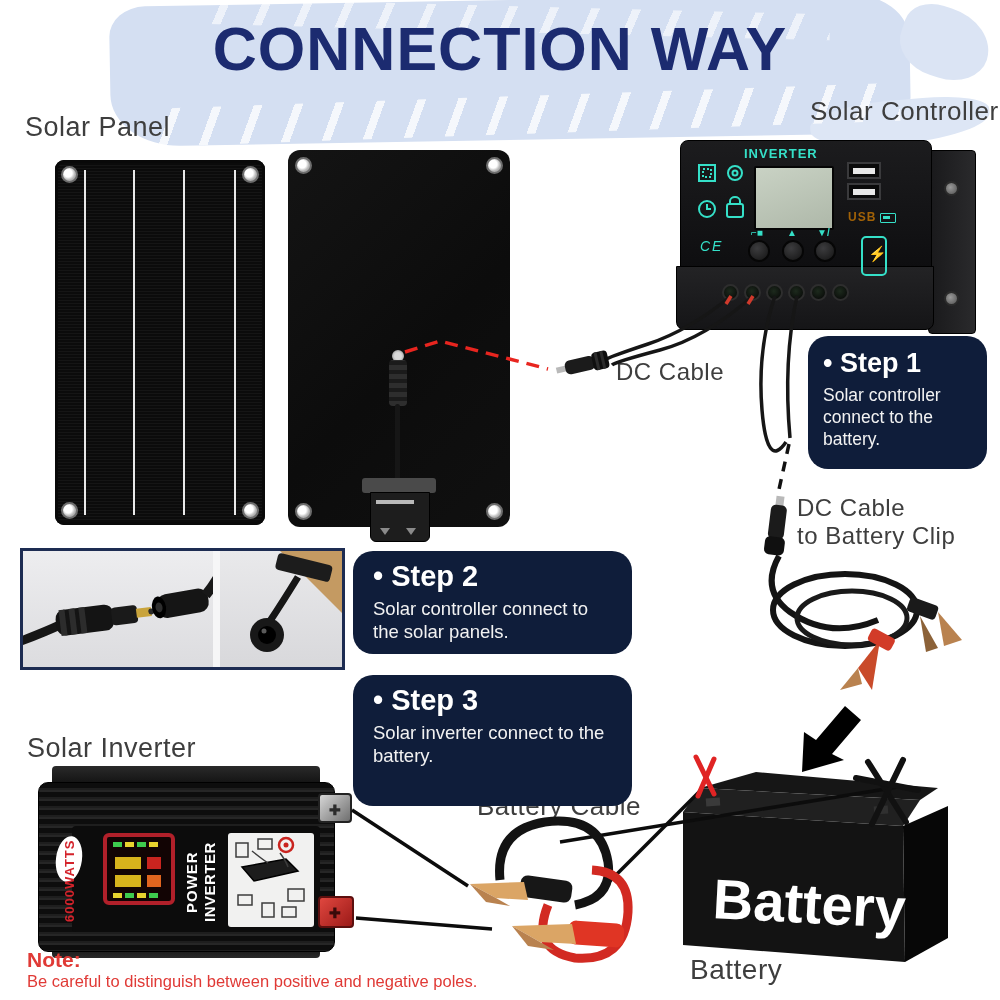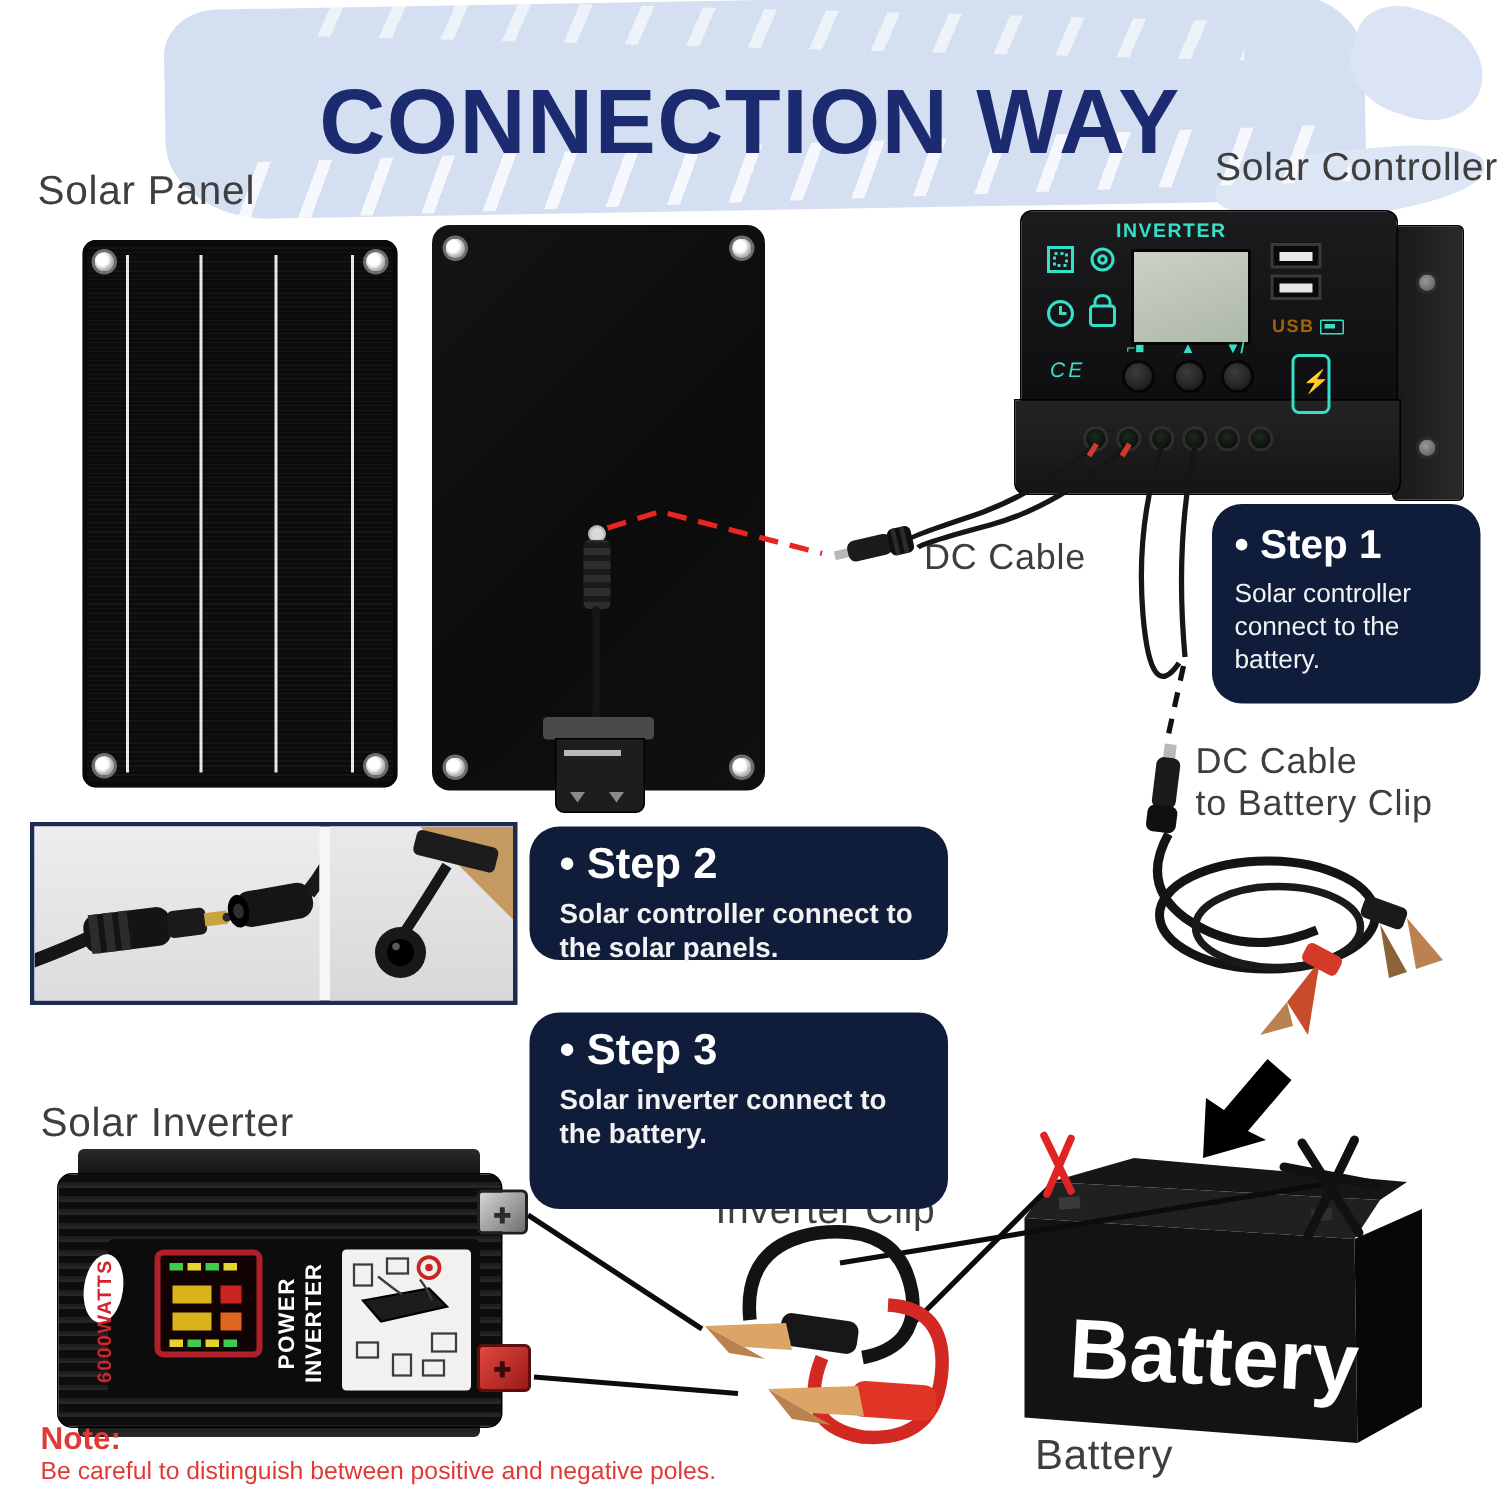--- a/index.html
+++ b/index.html
@@ -10,21 +10,21 @@
   
   #band{left:110px;top:0;width:800px;height:140px;background:#d4dff2;
         border-radius:36px 60px 48px 70px / 30px 46px 36px 52px;transform:rotate(-1deg);}
   .streak{background:repeating-linear-gradient(112deg,transparent 0 30px,rgba(255,255,255,.85) 30px 38px);}
   #streak1{left:140px;top:96px;width:760px;height:38px;transform:rotate(-2deg);opacity:.9;}
   #streak2{left:190px;top:6px;width:640px;height:26px;transform:rotate(1.5deg);opacity:.7;}
   #bandpatch-r{left:900px;top:8px;width:90px;height:70px;background:#dbe4f4;
                border-radius:40% 60% 50% 50%;transform:rotate(18deg);}
   #bandpatch-br{left:810px;top:100px;width:180px;height:44px;background:#dde6f5;
                 border-radius:50% 40% 60% 50%;transform:rotate(-5deg);}
-  #title{left:0;top:46px;width:1000px;text-align:center;color:#1c2b70;
+  #title{left:0;top:14px;width:1000px;text-align:center;color:#1c2b70;
          font-size:61px;font-weight:bold;letter-spacing:1px;}
 
   .lbl{color:#3e3e3e;font-size:26px;letter-spacing:.5px;}
 
   
   .panel{background:
       repeating-linear-gradient(0deg,#0b0b0b 0 2px,#151515 2px 3px);
       border-radius:9px;box-shadow:inset 0 0 0 3px #090909;}
   .vline{position:absolute;top:10px;bottom:10px;width:2px;background:#e8e8e8;}
   .grommet{position:absolute;width:17px;height:17px;border-radius:50%;
@@ -72,24 +72,24 @@
   .terminal{position:absolute;top:284px;width:17px;height:17px;border-radius:50%;
       background:radial-gradient(circle at 45% 40%,#1d2a1d,#050505);border:2px solid #2e2e2e;box-sizing:border-box;}
 
   
   .step{background:#0f1d3a;border-radius:20px;color:#ffffff;box-sizing:border-box;}
   .step-title{font-weight:bold;color:#ffffff;}
   .step-text{color:#f2f2f2;}
   #step1{left:808px;top:336px;width:179px;height:133px;padding:12px 15px;}
   #step1 .step-title{font-size:27px;}
   #step1 .step-text{font-size:17.5px;line-height:1.25;margin-top:6px;}
-  #step2{left:353px;top:551px;width:279px;height:89px;padding:9px 20px;}
+  #step2{left:353px;top:551px;width:279px;height:103px;padding:9px 20px;}
   #step3{left:353px;top:675px;width:279px;height:131px;padding:9px 20px;}
   .stepw .step-title{font-size:29px;}
-  .stepw .step-text{font-size:18.5px;line-height:1.25;margin-top:4px;font-weight:bold;}
+  .stepw .step-text{font-size:18.5px;line-height:1.25;margin-top:4px;}
 
   
   #inset{left:20px;top:548px;width:325px;height:122px;border:3px solid #1d2c52;background:#f6f6f7;
       box-sizing:border-box;display:flex;}
   #inset-left{position:relative;width:190px;height:100%;background:linear-gradient(180deg,#ededef,#dcdcdf);overflow:hidden;}
   #inset-right{position:relative;width:122px;height:100%;background:linear-gradient(180deg,#e9e9eb,#d8d8db);
       overflow:hidden;margin-left:7px;}
 
   
   #inv-body{left:38px;top:782px;width:295px;height:168px;border-radius:10px;
@@ -136,21 +136,21 @@
   <div class="abs" id="title">CONNECTION WAY</div>
 
   <div class="abs lbl" style="left:810px;top:96px;">Solar Controller</div>
   <div class="abs lbl" style="left:25px;top:112px;font-size:27px;">Solar Panel</div>
   <div class="abs lbl" style="left:616px;top:358px;font-size:24px;">DC Cable</div>
   <div class="abs lbl" style="left:797px;top:494px;font-size:24px;line-height:28px;">
     <div>DC Cable</div>
     <div>to Battery Clip</div>
   </div>
   <div class="abs lbl" style="left:27px;top:733px;font-size:27px;">Solar Inverter</div>
-  <div class="abs lbl" style="left:477px;top:791px;">Inverter Clip</div>
+  <div class="abs lbl" style="left:477px;top:791px;">Battery Cable</div>
   <div class="abs lbl" id="batt-caption" style="left:690px;top:954px;">Battery</div>
 
   <div class="abs panel" style="left:55px;top:160px;width:210px;height:365px;">
     <div class="vline" style="left:14%;"></div>
     <div class="vline" style="left:37%;"></div>
     <div class="vline" style="left:61%;"></div>
     <div class="vline" style="left:85%;"></div>
     <div class="grommet" style="left:6px;top:6px;"></div>
     <div class="grommet" style="right:6px;top:6px;"></div>
     <div class="grommet" style="left:6px;bottom:6px;"></div>

